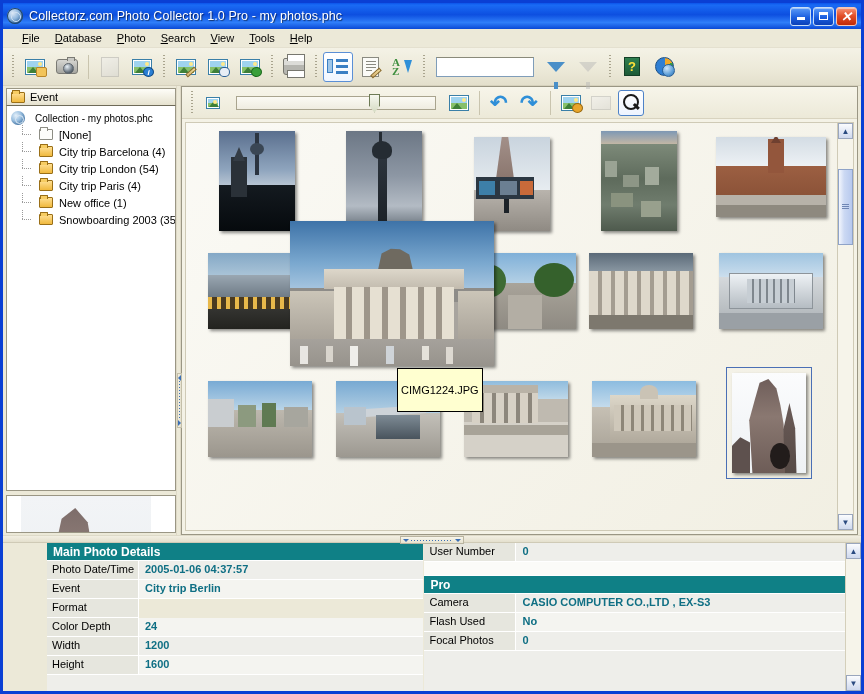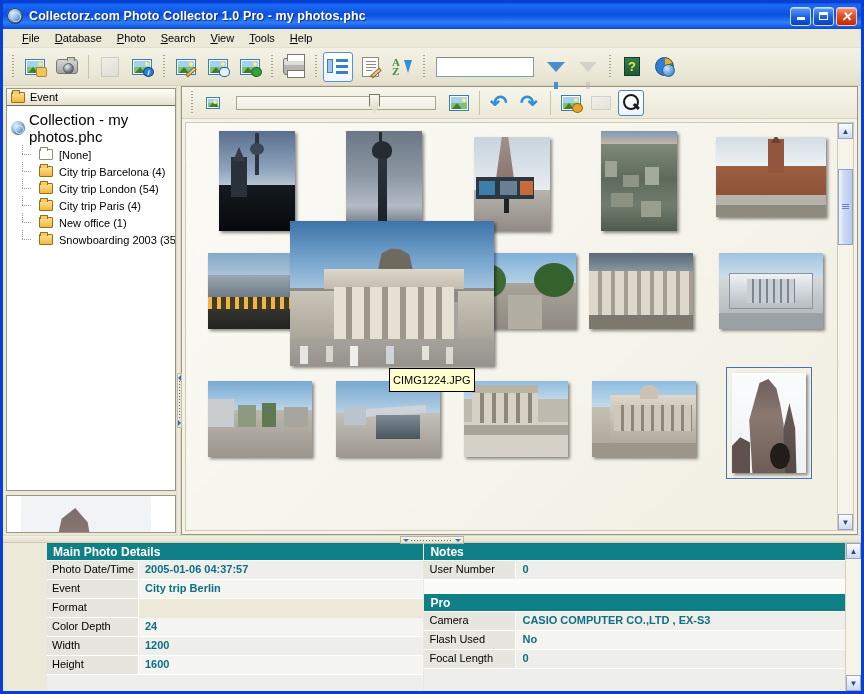--- a/index.html
+++ b/index.html
@@ -34,21 +34,21 @@
     background: radial-gradient(circle at 35% 32%, #dfeaf7 0%, #8fb6dd 40%, #2d5f93 75%, #14304f 100%);
     box-shadow: inset 0 0 0 1px #1d4470;
     margin-right: 6px;
     position: relative;
   }
   #titlebar .tb-icon::after {
     content:""; position:absolute; left:4px; top:4px; width:8px; height:8px;
     border-radius:50%; border:1.5px solid #cfe0f2;
   }
   #title-text {
-    color: #fff; font-weight: bold; font-size: 12.5px;
+    color: #fff; font-weight: normal; font-size: 12.5px;
     text-shadow: 1px 1px 1px rgba(0,0,0,.55);
     white-space: nowrap; letter-spacing: .1px;
     flex: 1 1 auto; overflow: hidden;
   }
   .win-btns { display: flex; gap: 2px; align-items: center; padding-right: 2px; }
   .win-btn {
     width: 21px; height: 19px;
     border: 1px solid #c8ddf7;
     border-radius: 3px;
     display: flex; align-items: center; justify-content: center;
@@ -221,21 +221,21 @@
   .folder-ic.open { background:linear-gradient(to bottom,#ffe9ad,#f5c85a); transform: skewX(-0deg); }
   .folder-ic.white { background:#fdfdfa; border-color:#8d8d84; }
   .folder-ic.white::before { background:#fdfdfa; border-color:#8d8d84; }
 
   #tree-panel {
     flex: 0 0 385px;
     background:#fff; border:1px solid #9a9684; border-top:none;
     overflow:hidden; padding: 4px 0 0 2px;
     position:relative;
   }
-  .tree-root { display:flex; align-items:center; gap:4px; padding:1px 2px; font-size:15px;}
+  .tree-root { display:flex; align-items:center; gap:10px; padding:1px 2px; font-size:10px;}
   .root-ic {
     width:14px;height:14px; border-radius:50%; flex:0 0 14px;
     background: radial-gradient(circle at 35% 32%, #e4f0fa 0%, #9cc0e0 40%, #3d6f9f 78%, #1b3a5b 100%);
     position:relative;
   }
   .root-ic::after{ content:""; position:absolute; left:3.5px;top:3.5px;width:7px;height:7px;
     border:1.5px solid #dce9f5; border-radius:50%;}
   .tree-node {
     display:flex; align-items:center; gap:4px; font-size:11px;
     padding:1px 2px 1px 0; margin-left:10px; position:relative;
@@ -373,22 +373,22 @@
     position:absolute; left:0; right:0; top:30px; height:76px;
     background:linear-gradient(to right,#f3f6fd,#ccd9f3 40%,#b7c9ee);
     border:1px solid #8fa3c8;
     display:flex; align-items:center; justify-content:center;
   }
   .sb-thumb .grip { width:7px; height:6px;
     background-image:repeating-linear-gradient(to bottom,#6f86b4 0 1px, transparent 1px 2px); }
 
   
   #tooltip {
-    position:absolute; left:203px; top:245px;
-    background:#ffffd0; border:1px solid #000; padding:4px 3px;
+    position:absolute; left:211px; top:245px;
+    background:#ffffd0; border:1px solid #000; padding:14px 3px;
     font-size:11px; line-height:14px; color:#000; white-space:nowrap; z-index:50;
   }
 
   
   #hsplit {
     height:8px; flex:0 0 8px; position:relative;
     background:linear-gradient(to bottom,#f2efe2,#e4e0cd);
     border-top:1px solid #dedac8; border-bottom:1px solid #cfcab6;
   }
   #hsplit .hhandle {
@@ -841,37 +841,36 @@
         <span class="v">1200</span>
       </div>
       <div class="det-row alt">
         <span class="k">Height</span>
         <span class="v">1600</span>
       </div>
       <div class="det-fill"></div>
     </div>
 
     <div class="det-col">
-      <div class="sec-head">Notes</div>
       <div class="det-row">
         <span class="k">User Number</span>
         <span class="v">0</span>
       </div>
       <div class="det-blank" style="flex:0 0 14px"></div>
       <div class="sec-head">Pro</div>
       <div class="det-row">
         <span class="k">Camera</span>
         <span class="v">CASIO COMPUTER CO.,LTD , EX-S3</span>
       </div>
       <div class="det-row alt">
         <span class="k">Flash Used</span>
         <span class="v">No</span>
       </div>
       <div class="det-row">
-        <span class="k">Focal Length</span>
+        <span class="k">Focal Photos</span>
         <span class="v">0</span>
       </div>
       <div class="det-fill"></div>
     </div>
 
     <div id="det-scroll">
       <div class="sb-arrow">▲</div>
       <div class="sb-track2"></div>
       <div class="sb-arrow">▼</div>
     </div>

